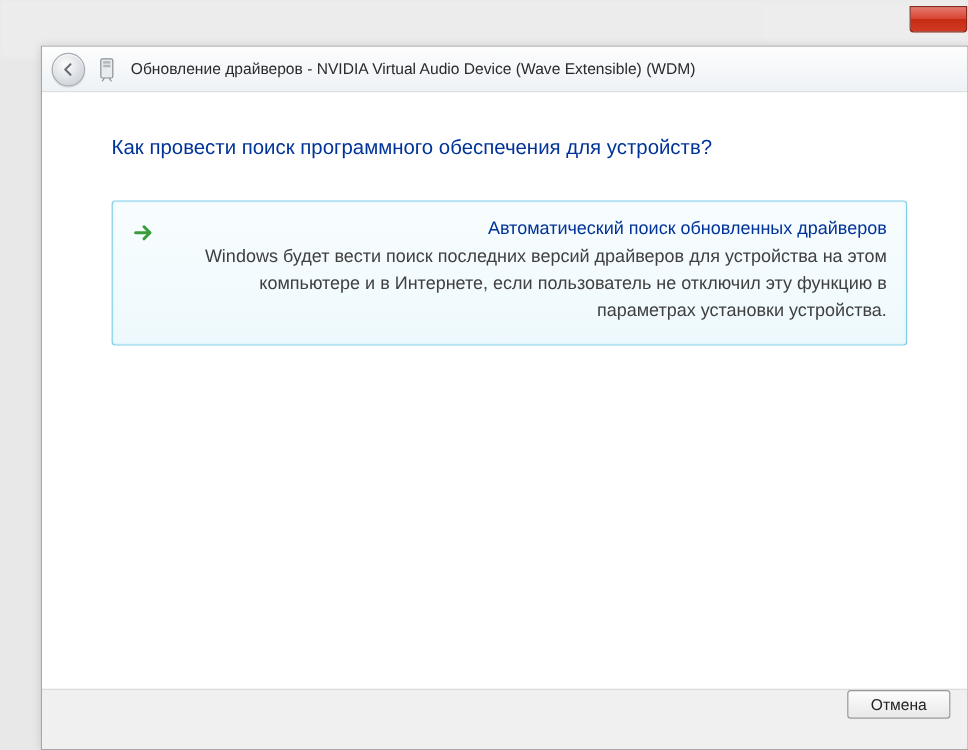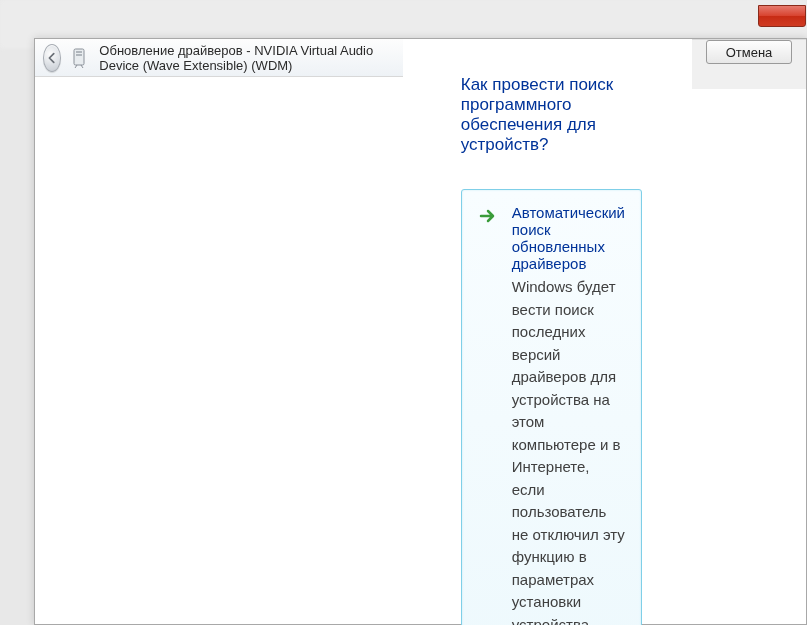--- a/index.html
+++ b/index.html
@@ -28,21 +28,21 @@
     .window {
       position: absolute;
       top: 38px;
       left: 8px;
       right: 0;
       bottom: 0;
       background: #fff;
       border: 1px solid #a8a8a8;
       box-shadow: 0 0 8px rgba(0,0,0,0.15);
       display: flex;
-      flex-direction: row;
+      flex-direction: column;
       margin-left: 26px;
     }
     .close-btn {
       position: absolute;
       top: -34px;
       right: 0;
       width: 48px;
       height: 22px;
       background: linear-gradient(to bottom, #e67a6e 0%, #d8432f 49%, #c72b14 50%, #cf3b22 100%);
       border: 1px solid #8a2a1a;
@@ -101,20 +101,21 @@
       padding: 14px 16px 16px 16px;
       margin-bottom: 22px;
       display: flex;
       gap: 14px;
       cursor: pointer;
     }
     .option.highlighted {
       border: 1px solid #7fcfe8;
       background: linear-gradient(to bottom, #f8fdff, #eef9fd);
       box-shadow: inset 0 0 2px rgba(127,207,232,0.4);
+      text-align: right;
     }
     .arrow-icon {
       flex-shrink: 0;
       width: 20px;
       height: 20px;
       margin-top: 2px;
     }
     .option-text {
       flex: 1;
     }

